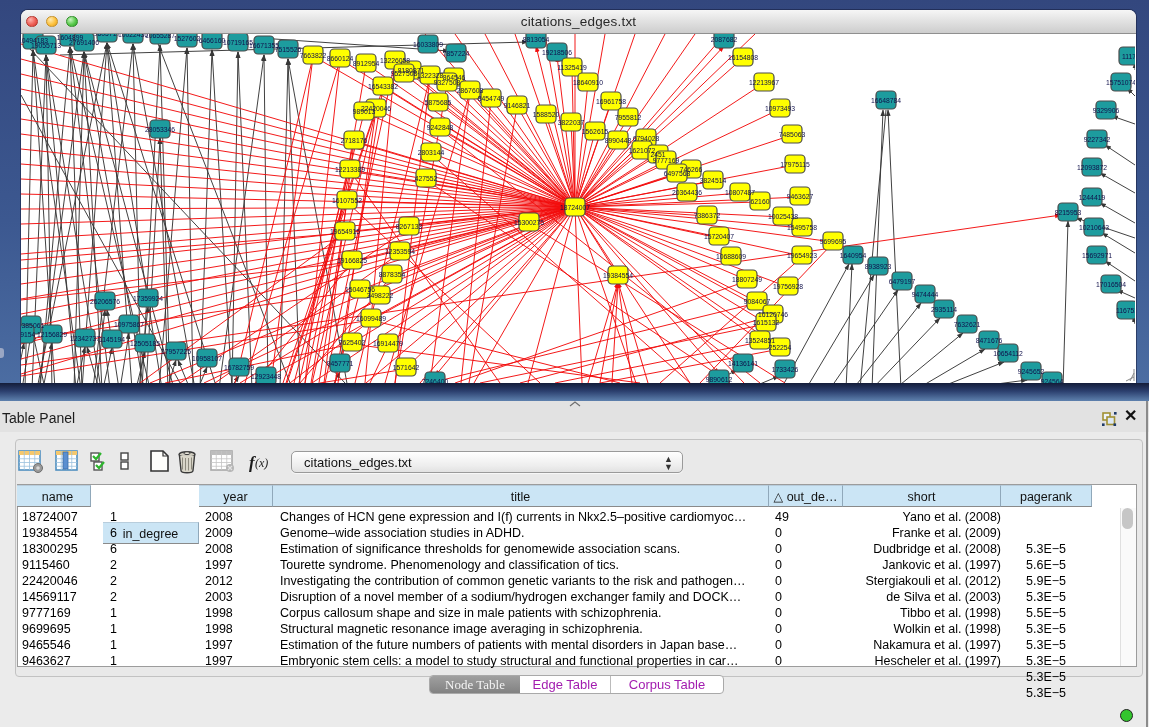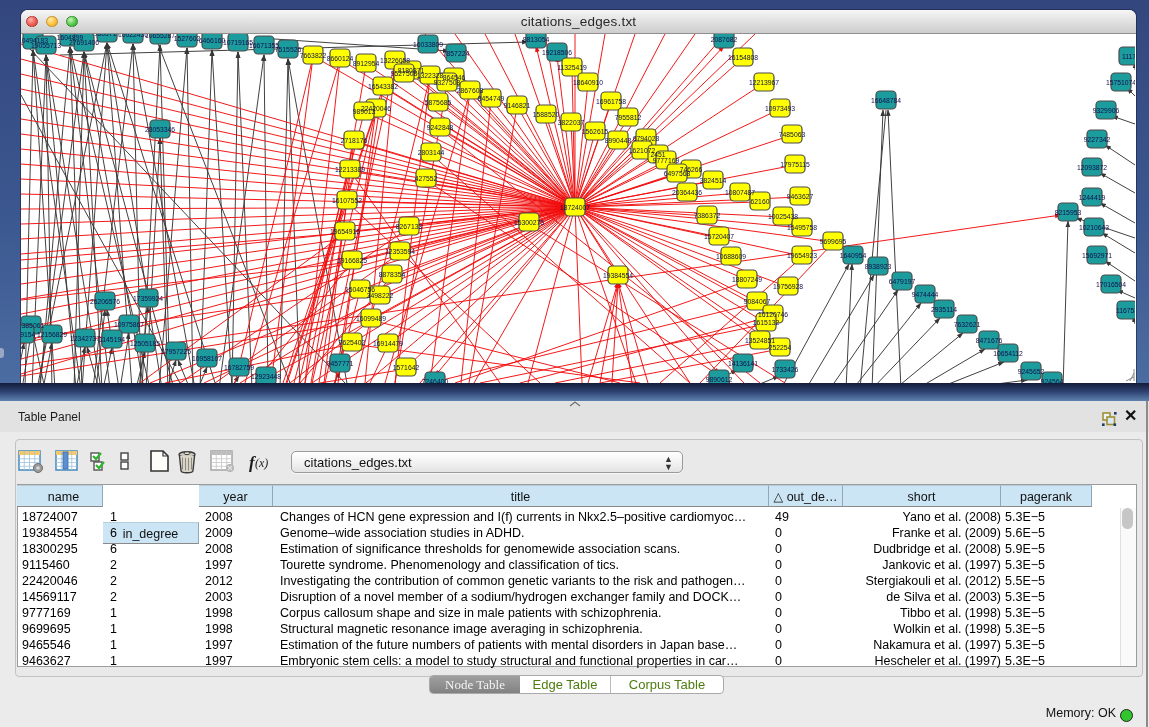--- a/index.html
+++ b/index.html
@@ -20,21 +20,21 @@
 color:#282828;letter-spacing:.2px;}
 .tl{position:absolute;top:5.5px;width:11.5px;height:11.5px;border-radius:50%;
 box-sizing:border-box;}
 #tl1{left:5px;background:radial-gradient(circle at 35% 30%,#ffb3ad,#ee6158 55%,#cf3a30);border:1px solid #b5352c;}
 #tl2{left:25px;background:radial-gradient(circle at 35% 30%,#ffe9b0,#fdc23e 55%,#e09a1e);border:1px solid #c59027;}
 #tl3{left:45px;background:radial-gradient(circle at 35% 30%,#c8f4c0,#59ca4c 55%,#2f9e28);border:1px solid #2f8d28;}
 #canvas{position:absolute;left:0;top:24px;width:1114px;height:349px;background:#fff;overflow:hidden;}
 
 #panel{position:absolute;left:0;top:401px;width:1149px;height:326px;background:#ebebeb;}
 #phead{position:absolute;left:0;top:401px;width:100%;height:31px;background:#e2e2e2;}
-#ptitle{position:absolute;left:18px;top:410px;font-size:12px;color:#1c1c1c;}
+#ptitle{position:absolute;left:2px;top:410px;font-size:14px;color:#1c1c1c;}
 #pfloat{position:absolute;left:1102px;top:412px;width:15px;height:14px;}
 #pclose{position:absolute;left:1124px;top:406px;font-size:16px;font-weight:bold;color:#111;}
 #container{position:absolute;left:15px;top:439px;width:1128px;height:238px;
 border:1px solid #c2c2c2;border-radius:4px;background:#e9e9e9;box-sizing:border-box;}
 #tbox{position:absolute;left:17px;top:484px;width:1120px;height:183px;
 background:#fff;border:1px solid #9c9c9c;box-sizing:border-box;}
 #toolbar{position:absolute;left:15px;top:447px;}
 #combo{position:absolute;left:291px;top:451px;width:392px;height:22px;
 border:1px solid #9a9a9a;border-radius:5px;
 background:linear-gradient(#ffffff,#ededed 70%,#e2e2e2);box-sizing:border-box;
@@ -47,30 +47,30 @@
 border-bottom:1px solid #8a8a8a;border-top:1px solid #b8cddc;box-sizing:border-box;
 font-size:12.5px;color:#111;text-align:center;line-height:22px;}
 .row{position:absolute;left:0;height:16px;font-size:12.5px;color:#000;line-height:16px;white-space:nowrap;}
 .c{position:absolute;top:0;overflow:hidden;}
 .c1{left:22px;width:80px;}
 .c2{left:110px;width:85px;}
 .c3{left:205px;width:65px;}
 .c4{left:280px;width:487px;}
 .c5{left:775px;width:66px;}
 .c6{left:843px;width:158px;text-align:right;}
-.c7{left:1005px;width:85px;}
+.c7{left:1026px;width:85px;margin-top:32px;}
 
 #sbar{position:absolute;left:1120px;top:508px;width:15px;height:158px;background:#fafafa;
 border-left:1px solid #e0e0e0;}
 #sthumb{position:absolute;left:1122px;top:508px;width:11px;height:21px;background:#c6c6c6;border-radius:6px;}
 
 #tabs{position:absolute;left:429px;top:675px;height:19px;display:flex;
 border:1px solid #a9a9a9;border-radius:4px;overflow:hidden;background:#fff;
 box-sizing:border-box;}
-.tab{height:19px;line-height:18px;font-size:13px;color:#4d7c0f;text-align:center;box-sizing:border-box;}
+.tab{height:19px;line-height:18px;font-size:13px;color:#a21caf;text-align:center;box-sizing:border-box;}
 #tab1{width:90px;background:linear-gradient(#a0a0a0,#7e7e7e);color:#f4f4f4;font-family:Liberation Serif, serif;}
 #tab2{width:91px;border-right:1px solid #bbb;}
 #tab3{width:112px;}
 
 #mem{position:absolute;left:0;top:706px;width:1116px;text-align:right;font-size:12.5px;color:#111;}
 #memdot{position:absolute;left:1120px;top:709px;width:13px;height:13px;border-radius:50%;
 background:#33c52e;border:1.5px solid #222;box-sizing:border-box;}
 #redge{position:absolute;left:1146px;top:401px;width:2px;height:326px;background:#8b8b8b;}
 #ledgemark{position:absolute;left:0px;top:348px;width:4px;height:10px;background:#9aa7c4;border-radius:0 3px 3px 0;}
 </style></head>
@@ -702,21 +702,21 @@
         <path d="M213 19 l4 4 M217 19 l-4 4" stroke="#e2e2e2" stroke-width="1.2"></path>
         <text x="234" y="21" font-family="Liberation Serif, serif" font-size="17" font-style="italic" font-weight="bold" fill="#1a1a1a">f</text>
         <text x="240" y="20" font-family="Liberation Serif, serif" font-size="12" font-style="italic" fill="#1a1a1a">(x)</text>
       </svg></div>
 <div id="combo">
       <div id="combotext">citations_edges.txt</div>
   <div id="stepper">▲<br>▼</div>
     </div>
 <div id="tbox"></div>
 <div id="thead">
-  <span class="h" style="left:17px;width:86px;padding-left:8px;">name</span>
+  <span class="h" style="left:17px;width:74px;padding-left:8px;">name</span>
   <span class="h" style="left:103px;width:96px;margin-top:37px;">in_degree</span>
   <span class="h" style="left:199px;width:74px;">year</span>
   <span class="h" style="left:273px;width:496px;">title</span>
   <span class="h" style="left:769px;width:74px;">△ out_de…</span>
   <span class="h" style="left:843px;width:158px;">short</span>
   <span class="h" style="left:1001px;width:91px;">pagerank</span>
 </div>
 <div class="row" style="top:509px">
       <span class="c c1">18724007</span>
       <span class="c c2">1</span>
@@ -807,15 +807,14 @@
       <span class="c c6">Hescheler et al. (1997)</span>
       <span class="c c7">5.3E−5</span>
     </div>
 <div id="sbar"></div>
     <div id="sthumb"></div>
 <div id="tabs">
   <div class="tab" id="tab1">Node Table</div>
   <div class="tab" id="tab2">Edge Table</div>
   <div class="tab" id="tab3">Corpus Table</div>
 </div>
-<div id="mem">Memory: OK</div>
 <div id="memdot"></div>
 <div id="redge"></div>
 </div>
 </body></html>

